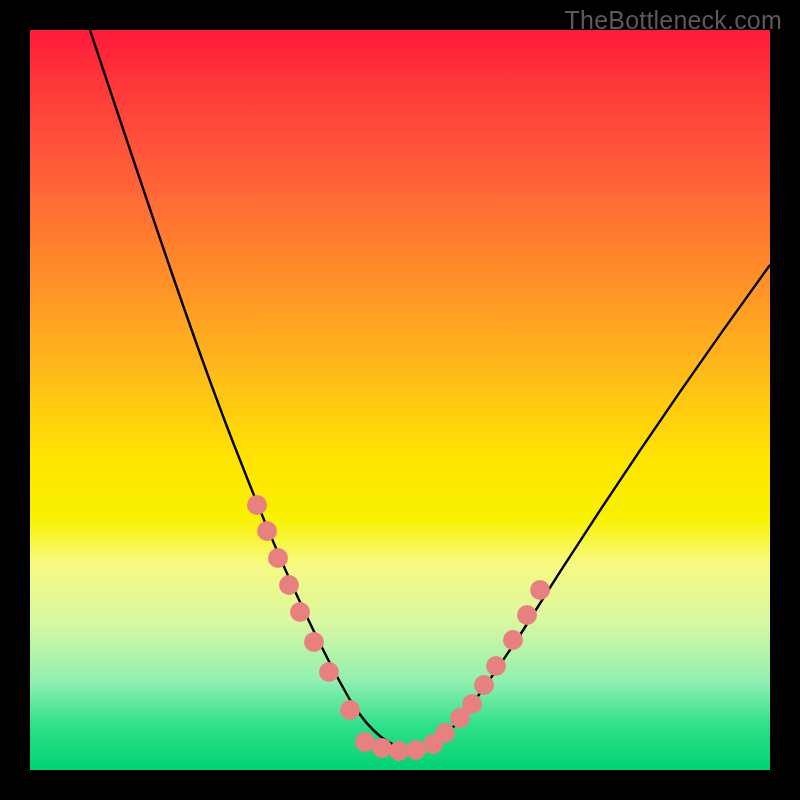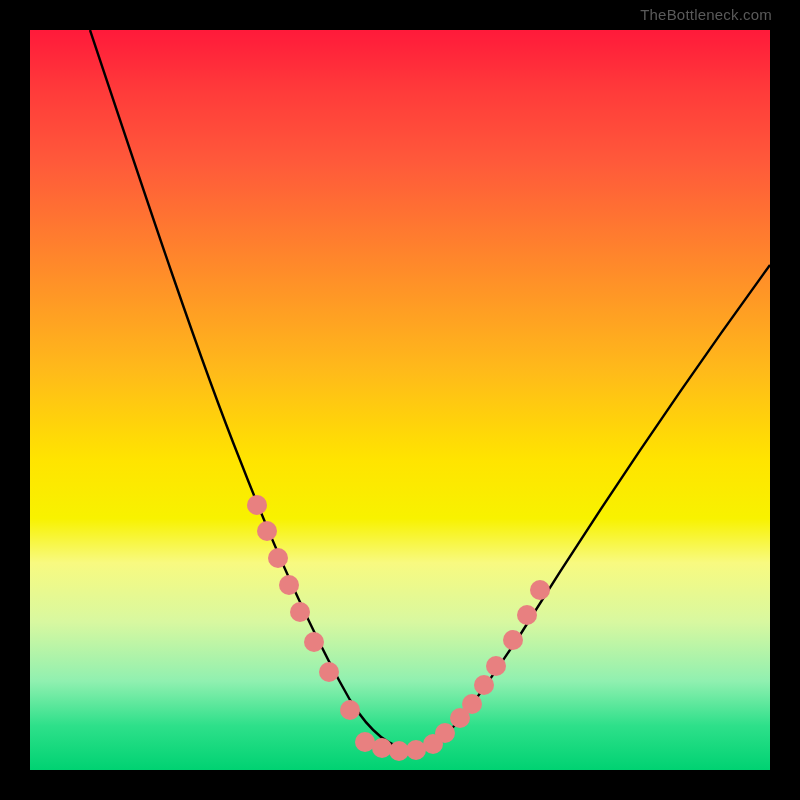--- a/index.html
+++ b/index.html
@@ -26,23 +26,23 @@
       #f8f200 66%,
       #f8fa80 72%,
       #d8f8a0 80%,
       #90f0b0 88%,
       #2ee08a 94%,
       #00d272 100%);
   }
   .watermark {
     position: absolute;
     top: 6px;
-    right: 28px;
+    right: 18px;
     color: #5a5a5a;
-    font-size: 15px;
+    font-size: 25px;
     font-weight: 500;
     letter-spacing: 0.2px;
     z-index: 20;
   }
   svg.curve {
     position: absolute;
     left: 0;
     top: 0;
     width: 740px;
     height: 740px;

